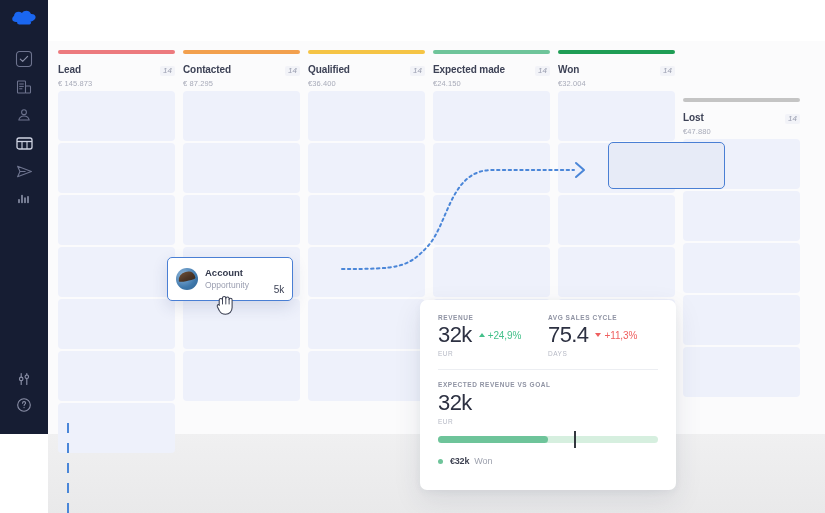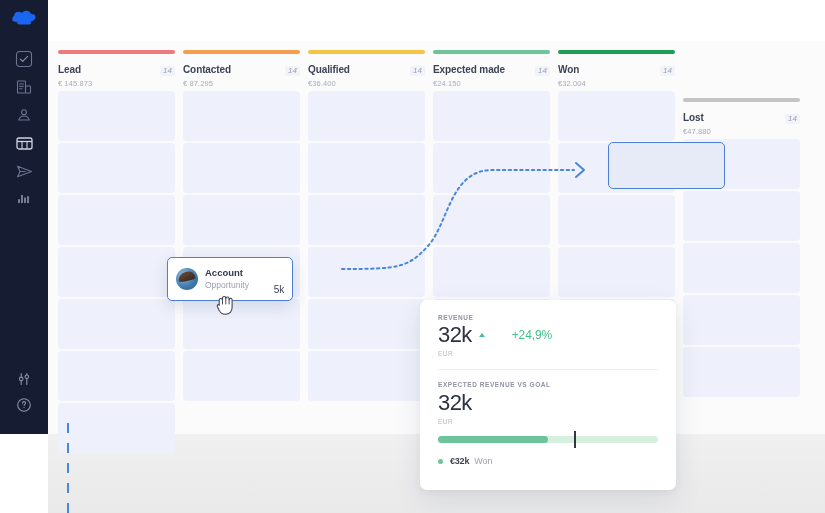--- a/index.html
+++ b/index.html
@@ -235,26 +235,25 @@
     margin-top: 3px;
   }
   .kpi-value {
     font-size: 22px;
     font-weight: 400;
     color: #2d3142;
     letter-spacing: -0.6px;
     line-height: 1;
   }
   .kpi-delta {
-    font-size: 12px;
+    font-size: 10px;
     margin-left: 7px;
     display: flex;
     align-items: center;
     letter-spacing: -0.1px;
-    gap: 24px;
   }
   .kpi-delta.up { color: #44c08a; }
   .kpi-delta.down { color: #ef5f5f; }
   .tri {
     width: 0; height: 0;
     border-left: 3.2px solid transparent;
     border-right: 3.2px solid transparent;
     margin-right: 3px;
   }
   .tri.up { border-bottom: 4.6px solid #44c08a; }
@@ -569,20 +568,31 @@
         <div class="kpi-main">
           <span class="kpi-value">32k</span>
           <span class="kpi-delta up">
             <span class="tri up"></span>
             <span>+24,9%</span>
           </span>
         </div>
         <div class="kpi-unit">EUR</div>
       </div>
 
+      <div class="kpi">
+        <div class="kpi-label">AVG SALES CYCLE</div>
+        <div class="kpi-main">
+          <span class="kpi-value">75.4</span>
+          <span class="kpi-delta down">
+            <span class="tri down"></span>
+            <span>+11,3%</span>
+          </span>
+        </div>
+        <div class="kpi-unit">DAYS</div>
+      </div>
     </div>
 
     <div id="stats-divider"></div>
 
     <div>
       <div class="kpi-label">EXPECTED REVENUE VS GOAL</div>
       <div id="goal-value">32k</div>
       <div class="kpi-unit">EUR</div>
 
       <div id="progress-wrap">

